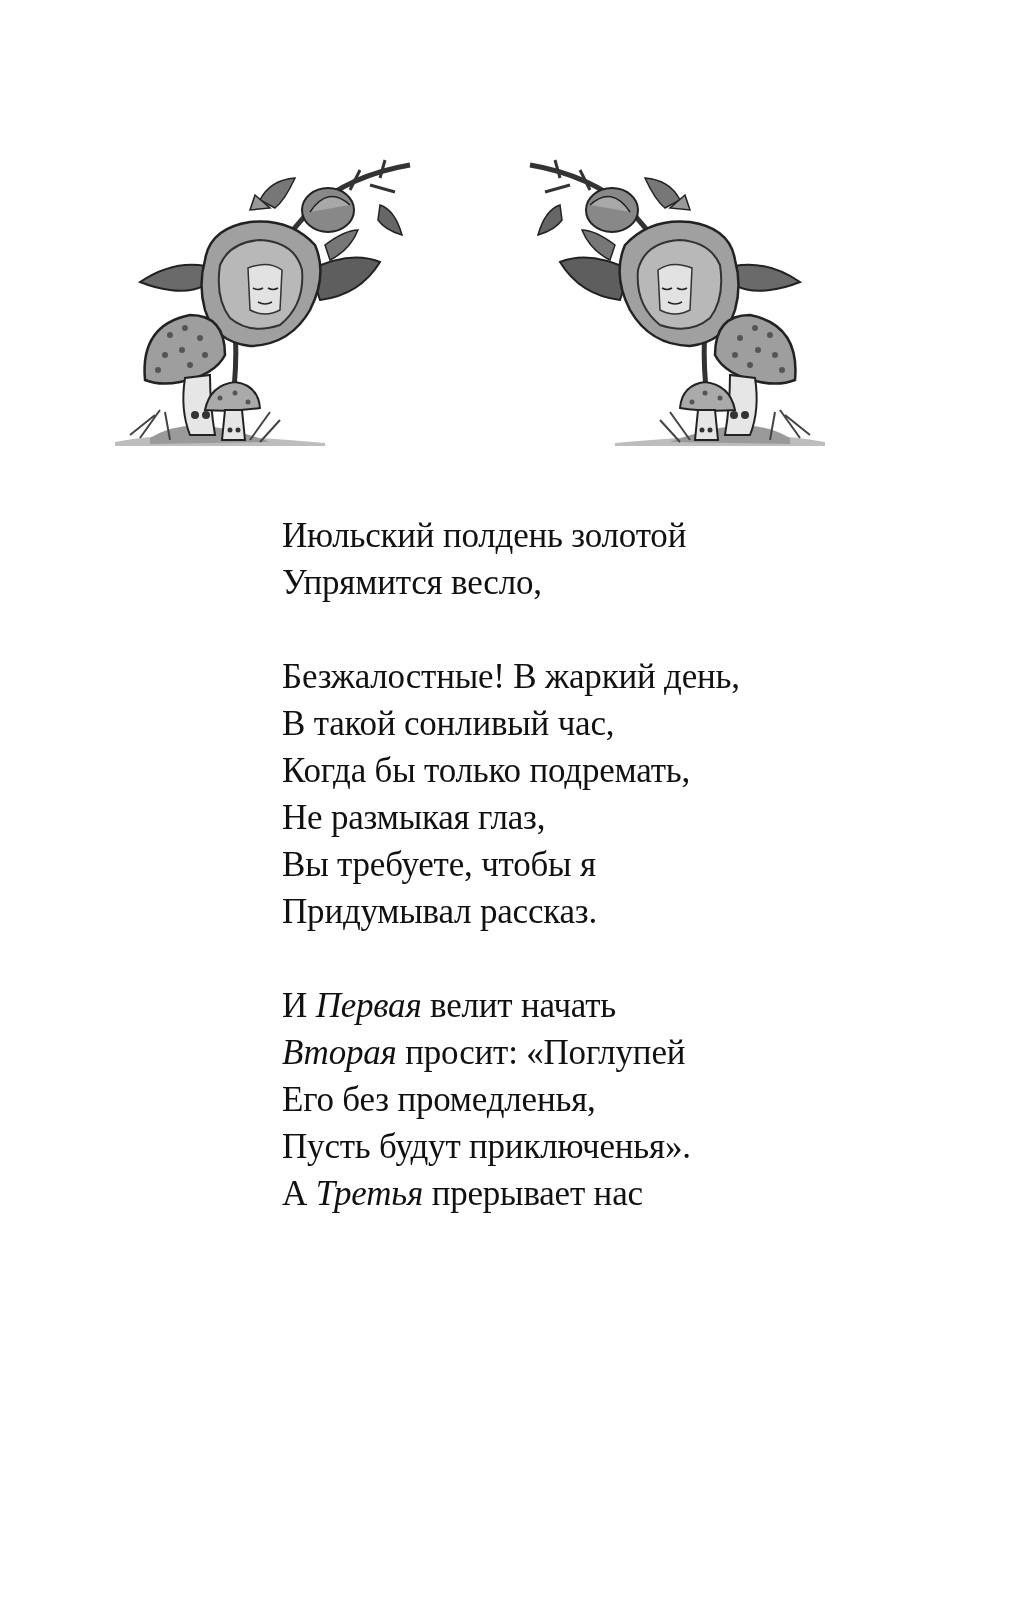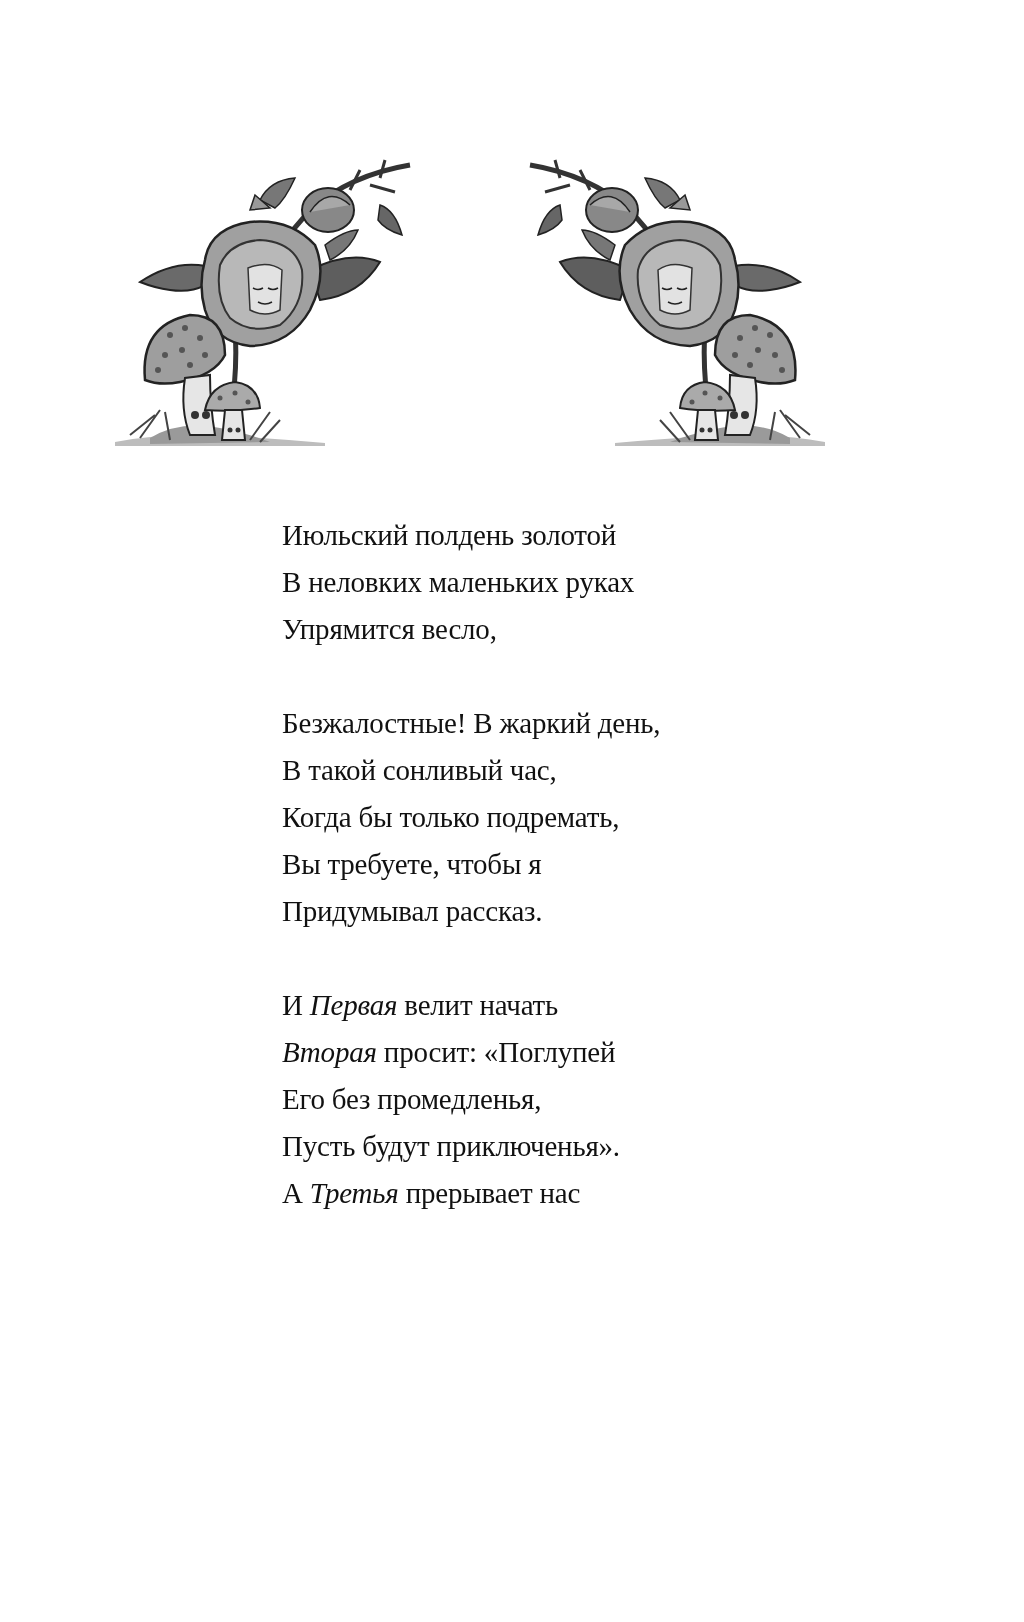--- a/index.html
+++ b/index.html
@@ -27,21 +27,21 @@
     .poem {
       position: absolute;
       left: 282px;
       top: 512px;
       width: 560px;
     }
     .stanza {
       margin: 0 0 47px 0;
     }
     .line {
-      font-size: 29px;
+      font-size: 35px;
       line-height: 47px;
       height: 47px;
       white-space: nowrap;
       letter-spacing: -0.2px;
     }
     .line i { font-style: italic; }
   </style>
 </head>
 <body>
 
@@ -148,28 +148,28 @@
       <path d="M115 260 L112 290 L135 290 L132 260 Z" fill="#e6e6e6" stroke="#222" stroke-width="2"></path>
       <circle cx="120" cy="280" r="2.5" fill="#333"></circle>
         <circle cx="128" cy="280" r="2.5" fill="#333"></circle>
     </g>
   </svg>
 </div>
 
 <div class="poem">
   <div class="stanza">
     <div class="line"><span>Июльский полдень золотой</span></div>
-    <div class="line"><span>В неловких маленьких руках</span></div>
     <div class="line"><span>Упрямится весло,</span></div>
   </div>
 
   <div class="stanza">
     <div class="line"><span>Безжалостные! В жаркий день,</span></div>
     <div class="line"><span>В такой сонливый час,</span></div>
     <div class="line"><span>Когда бы только подремать,</span></div>
+    <div class="line"><span>Не размыкая глаз,</span></div>
     <div class="line"><span>Вы требуете, чтобы я</span></div>
     <div class="line"><span>Придумывал рассказ.</span></div>
   </div>
 
   <div class="stanza">
     <div class="line"><span>И </span><i>Первая</i><span> велит начать</span></div>
     <div class="line"><i>Вторая</i><span> просит: «Поглупей</span></div>
     <div class="line"><span>Его без промедленья,</span></div>
     <div class="line"><span>Пусть будут приключенья».</span></div>
     <div class="line"><span>А </span><i>Третья</i><span> прерывает нас</span></div>

